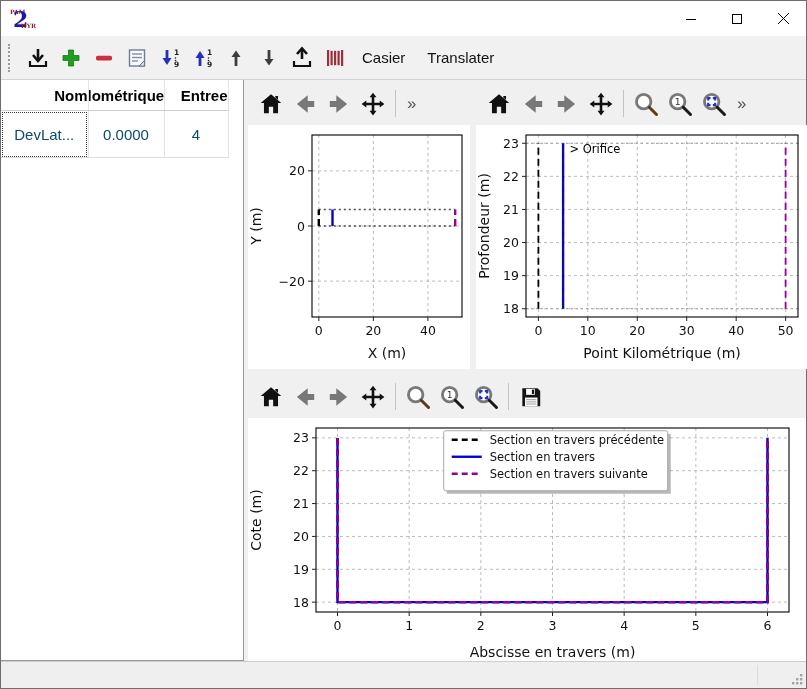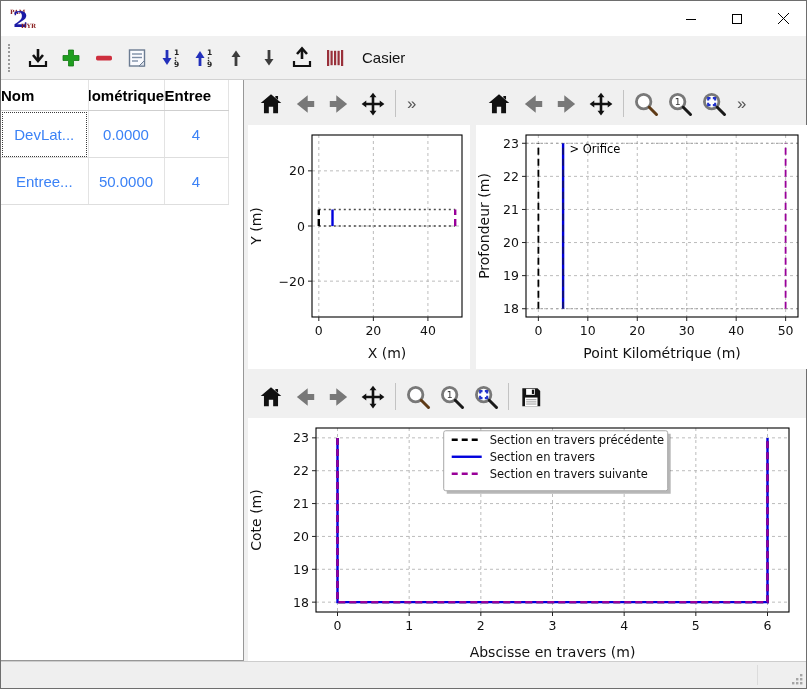--- a/index.html
+++ b/index.html
@@ -17,22 +17,22 @@
   .win-btn{width:46px;height:100%;display:flex;align-items:center;justify-content:center;}
   
   .toolbar{flex:0 0 43px;background:#f1f1f1;border-bottom:1px solid #d2d2d2;display:flex;align-items:center;padding-left:3px;}
   .drag-handle{width:5px;height:28px;border-left:2px dotted #9a9a9a;margin:0 6px 0 4px;}
   .tb-btn{width:33px;height:33px;display:flex;align-items:center;justify-content:center;border-radius:3px;}
   .tb-text-btn{font-size:15px;color:#121212;padding:7px 11px;border-radius:3px;white-space:nowrap;}
   
   .content{flex:1;display:flex;min-height:0;}
   .table-panel{flex:0 0 242px;width:242px;background:#fff;border-right:1px solid #979797;border-bottom:1px solid #979797;overflow:hidden;}
   table.tbl{border-collapse:collapse;font-size:15px;table-layout:fixed;width:227px;}
-  table.tbl th{height:30px;font-weight:bold;color:#000;border-right:1px solid #e3e3e3;border-bottom:1px solid #cfcfcf;padding:0;overflow:hidden;white-space:nowrap;text-align:left;}
-  table.tbl td{height:46px;border-right:1px solid #e3e3e3;border-bottom:1px solid #dedede;text-align:center;color:#3b82f6;padding:0;overflow:hidden;white-space:nowrap;}
+  table.tbl th{height:30px;font-weight:bold;color:#000;border-right:1px solid #e3e3e3;border-bottom:1px solid #cfcfcf;padding:0;overflow:hidden;white-space:nowrap;text-align:right;}
+  table.tbl td{height:46px;border-right:1px solid #e3e3e3;border-bottom:1px solid #dedede;text-align:center;color:#0c4a6e;padding:0;overflow:hidden;white-space:nowrap;}
   td.nom{text-align:left;padding-left:6px;}
   td.focus-cell{outline:1px dotted #3c3c3c;outline-offset:-2px;}
   tr.selected td{background:#0078d7;color:#fff;border-right-color:#0078d7;border-bottom-color:#0078d7;}
   th.pk-h span{display:inline-block;margin-left:-16px;}
   .plots{flex:1;display:flex;flex-direction:column;background:#f0f0f0;min-width:0;padding:2px 0 0 4px;}
   .top-row{display:flex;}
   .card{display:flex;flex-direction:column;}
   .card1{flex:0 0 222px;margin-right:6px;}
   .card2{flex:1;}
   .mpl-toolbar{height:43px;display:flex;align-items:center;padding-left:6px;}
@@ -150,20 +150,21 @@
       <svg width="24" height="24" viewBox="0 0 24 24">
         <rect x="4" y="4" width="2.2" height="16" fill="#99303a"></rect>
         <rect x="7.5" y="4.8" width="2.2" height="14.4" fill="#99303a"></rect>
         <rect x="11" y="4.8" width="2.2" height="14.4" fill="#99303a"></rect>
         <rect x="14.5" y="4.8" width="2.2" height="14.4" fill="#99303a"></rect>
         <rect x="18" y="4" width="2.2" height="16" fill="#99303a"></rect>
       </svg>
     </div>
 
     <div class="tb-text-btn">Casier</div>
+    <div class="tb-text-btn">Translater</div>
   </div>
 
   <div class="content">
 
     <div class="table-panel">
       <table class="tbl">
         <colgroup>
             <col style="width:87px">
             <col style="width:76px">
             <col style="width:64px">
@@ -172,25 +173,20 @@
           <tr>
             <th>Nom</th>
             <th class="pk-h"><span>Kilométrique</span></th>
             <th>Entree</th>
           </tr>
         </thead>
         <tbody>
           <tr>
             <td class="nom focus-cell">DevLat...</td>
             <td>0.0000</td>
-            <td>4</td>
-          </tr>
-          <tr>
-            <td class="nom">Entree...</td>
-            <td>50.0000</td>
             <td>4</td>
           </tr>
         </tbody>
       </table>
     </div>
 
     <div class="plots">
       <div class="top-row">
 
         <div class="card card1">

